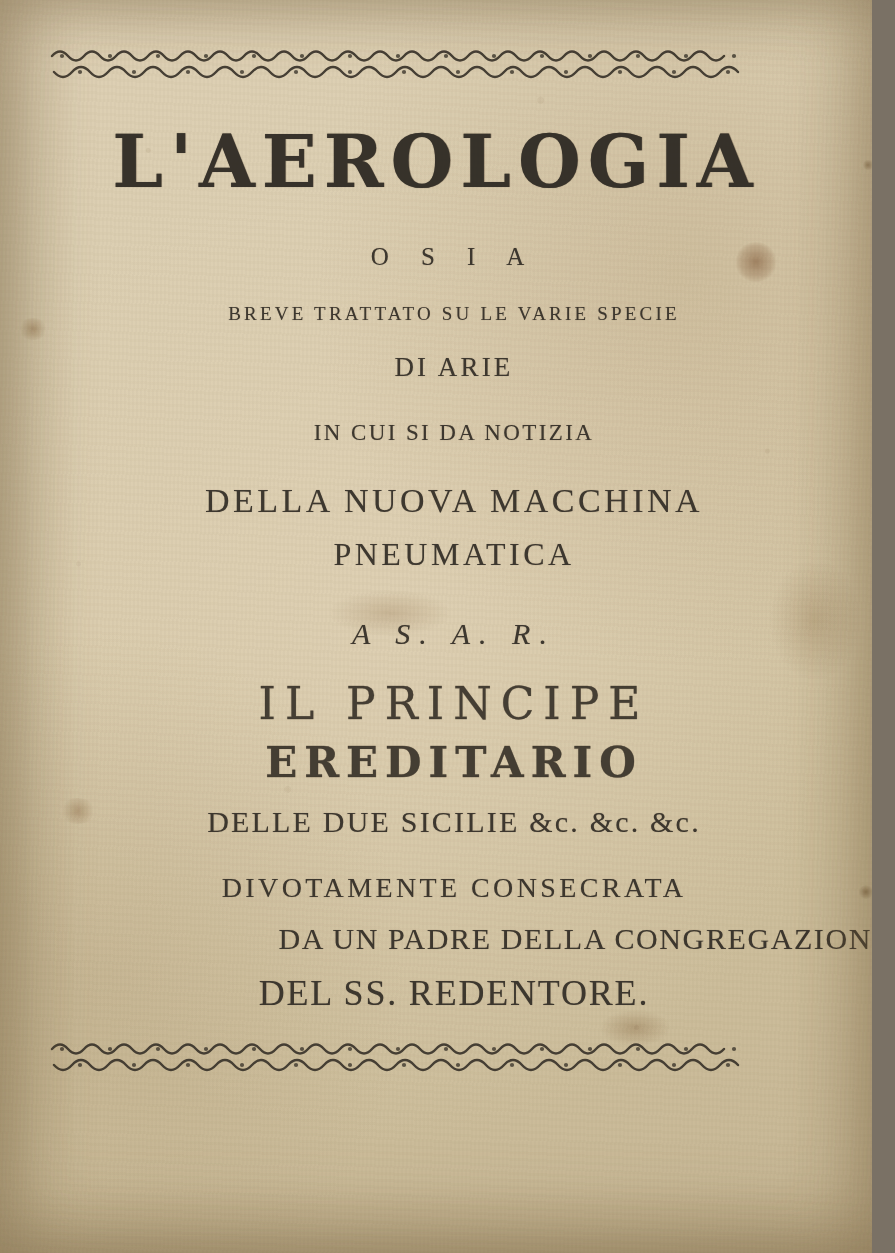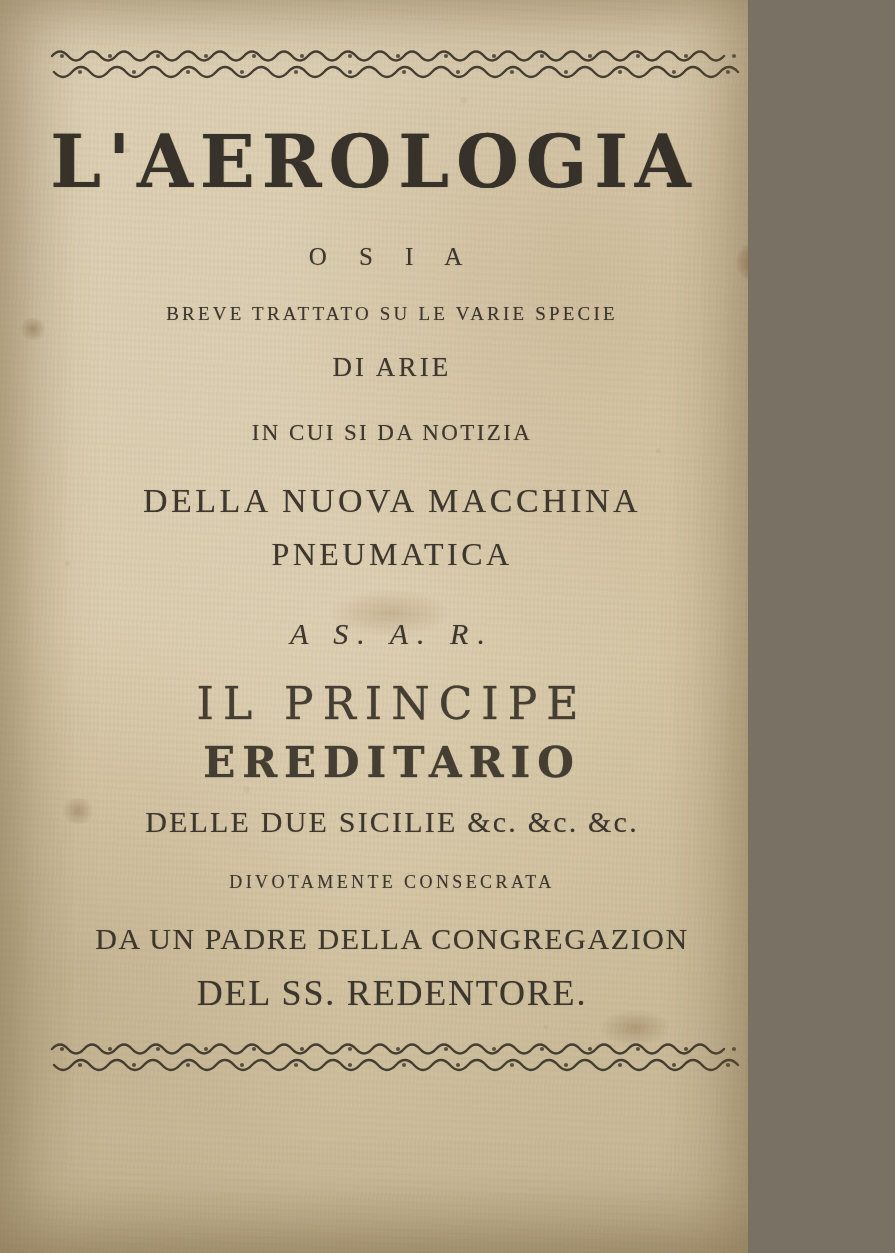--- a/index.html
+++ b/index.html
@@ -10,21 +10,21 @@
   body {
     width: 895px;
     height: 1253px;
     overflow: hidden;
     font-family: "Liberation Serif", serif;
   }
 
   
   .page {
     position: relative;
-    width: 748px;
+    width: 872px;
     height: 1253px;
     background:
       radial-gradient(ellipse 60% 45% at 78% 22%, rgba(150,120,80,0.18), rgba(150,120,80,0) 70%),
       radial-gradient(ellipse 50% 40% at 12% 78%, rgba(140,115,75,0.16), rgba(140,115,75,0) 70%),
       radial-gradient(ellipse 70% 55% at 45% 50%, rgba(228,214,187,0.55), rgba(228,214,187,0) 75%),
       linear-gradient(160deg, #ded0b4 0%, #dccfb2 18%, #d9cbac 42%, #cfc09e 70%, #c6b694 100%);
     overflow: hidden;
   }
 
   
@@ -133,22 +133,22 @@
     color: #3a342b;
     -webkit-text-stroke: 0.4px rgba(55,46,34,0.55);
   }
   .l-eredit    {
     top: 738px; font-size: 42px; letter-spacing: 7px;
     font-family: "DejaVu Serif", serif; font-weight: 700;
     color: #3a342b;
     -webkit-text-stroke: 0.4px rgba(55,46,34,0.55);
   }
   .l-sicilie   { top: 805px; font-size: 30px; letter-spacing: 2.2px; }
-  .l-divot     { top: 872px; font-size: 18px; letter-spacing: 3.4px; font-family: Liberation Serif, serif; }
-  .l-dapadre   { top: 922px; font-size: 30px; letter-spacing: 1.6px; }
+  .l-divot     { top: 872px; font-size: 28px; letter-spacing: 3.4px; font-family: Liberation Serif, serif; }
+  .l-dapadre   { top: 922px; font-size: 30px; letter-spacing: 1.6px; text-align: right; }
   .l-redent    { top: 972px; font-size: 36px; letter-spacing: 1.8px; }
 
   .ink-fade { opacity: .93; }
 </style>
 </head>
 <body>
 
 <div class="page">
 
   <div class="grain"></div>

